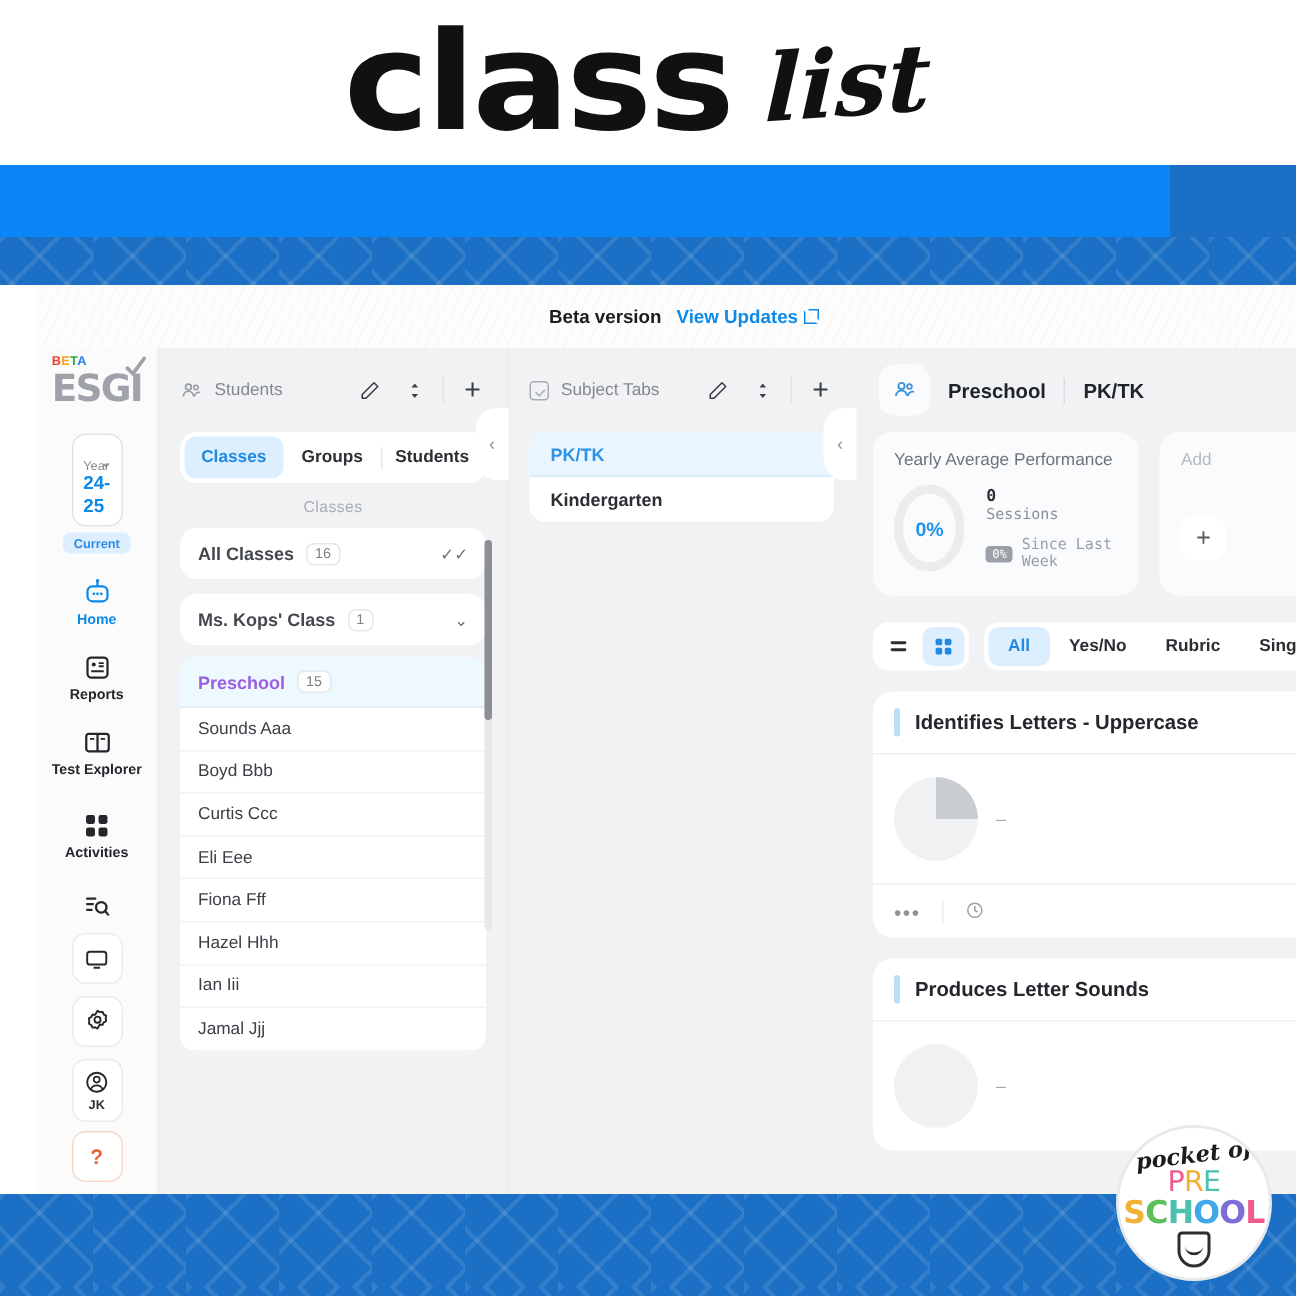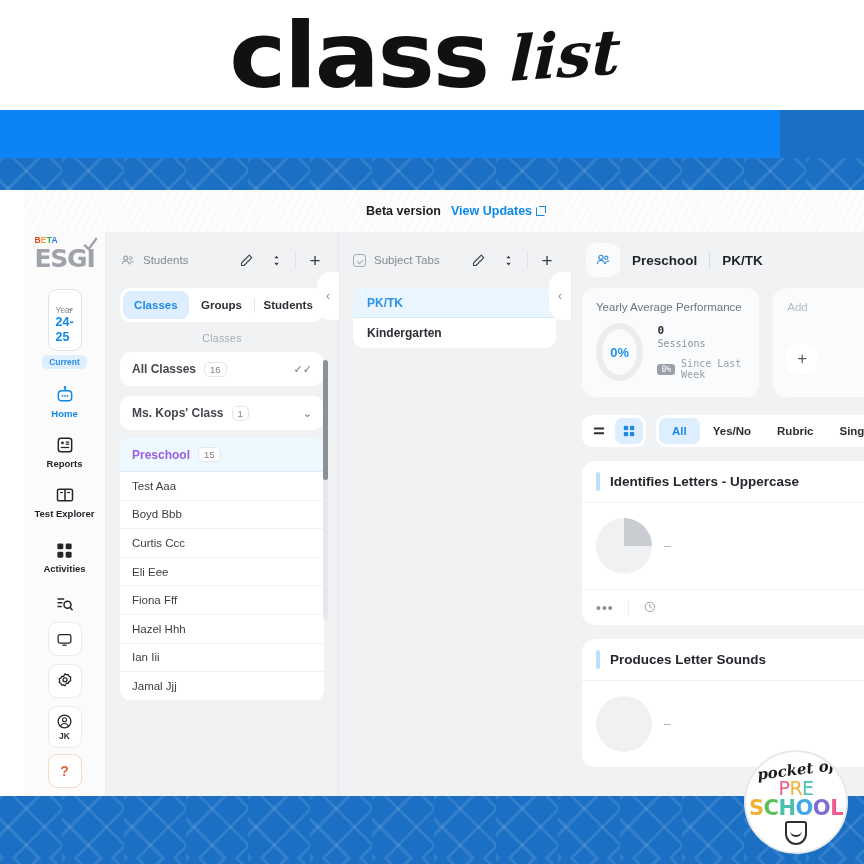--- a/index.html
+++ b/index.html
@@ -404,21 +404,21 @@
           <span class="lc-count">1</span>
           <span class="lc-right">⌄</span>
         </div>
       </div>
 
       <div class="cls-group" style="margin-top:8px;">
         <div class="grp-sel">
           <span class="nm">Preschool</span>
           <span class="ct">15</span>
         </div>
-        <div class="stu-row">Test Aaa</div>
+        <div class="stu-row">Sounds Aaa</div>
         <div class="stu-row">Boyd Bbb</div>
         <div class="stu-row">Curtis Ccc</div>
         <div class="stu-row">Eli Eee</div>
         <div class="stu-row">Fiona Fff</div>
         <div class="stu-row">Hazel Hhh</div>
         <div class="stu-row">Ian Iii</div>
         <div class="stu-row">Jamal Jjj</div>
       </div>
 
       <div class="scroll-tr"></div>

